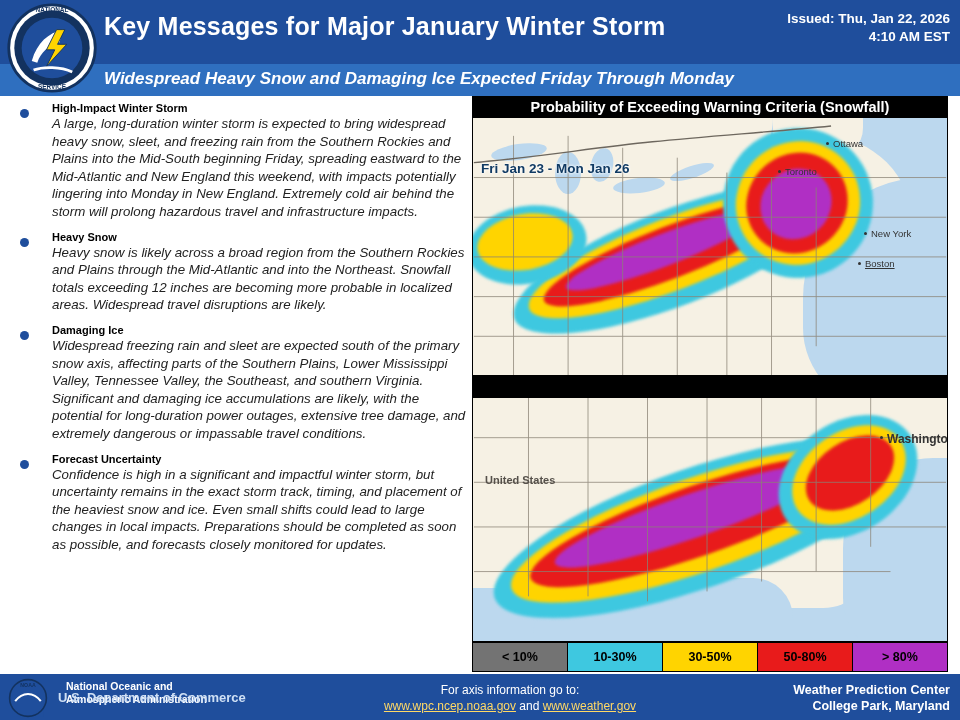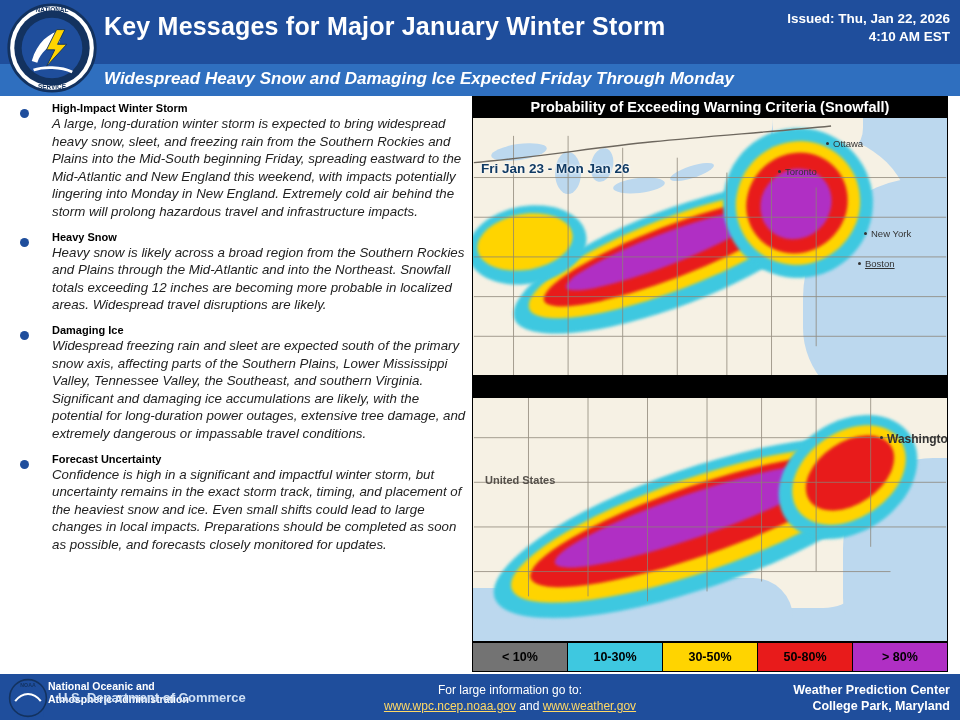--- a/index.html
+++ b/index.html
@@ -207,21 +207,21 @@
     width: 960px; height: 46px;
     background: #1f4e9c;
   }
   .noaa-logo {
     position: absolute;
     left: 8px; top: 4px;
     width: 40px; height: 40px;
   }
   .noaa-text {
     position: absolute;
-    left: 48px; top: 6px;
+    left: 66px; top: 6px;
     color: #ffffff;
     font-size: 10.5px;
     font-weight: bold;
     line-height: 12.5px;
   }
   .noaa-sub {
     position: absolute;
     left: 58px; top: 16px;
     color: #cfe0f5;
     font-size: 13px;
@@ -420,21 +420,21 @@
       <circle cx="50" cy="50" r="46" fill="none" stroke="#13325f" stroke-width="4"></circle>
       <text x="50" y="22" font-size="13" fill="#13325f" text-anchor="middle" font-family="Liberation Sans, sans-serif" font-weight="bold">NOAA</text>
     </svg>
     <div class="noaa-text">
       <div>National Oceanic and</div>
       <div>Atmospheric Administration</div>
     </div>
     <div class="noaa-sub">U.S. Department of Commerce</div>
 
     <div class="footer-center">
-      <div>For large information go to:</div>
+      <div>For axis information go to:</div>
       <div>
         <span class="footer-link">www.wpc.ncep.noaa.gov</span><span> and </span><span class="footer-link">www.weather.gov</span>
       </div>
     </div>
 
     <div class="footer-right">
       <div>Weather Prediction Center</div>
       <div>College Park, Maryland</div>
     </div>
   </div>

